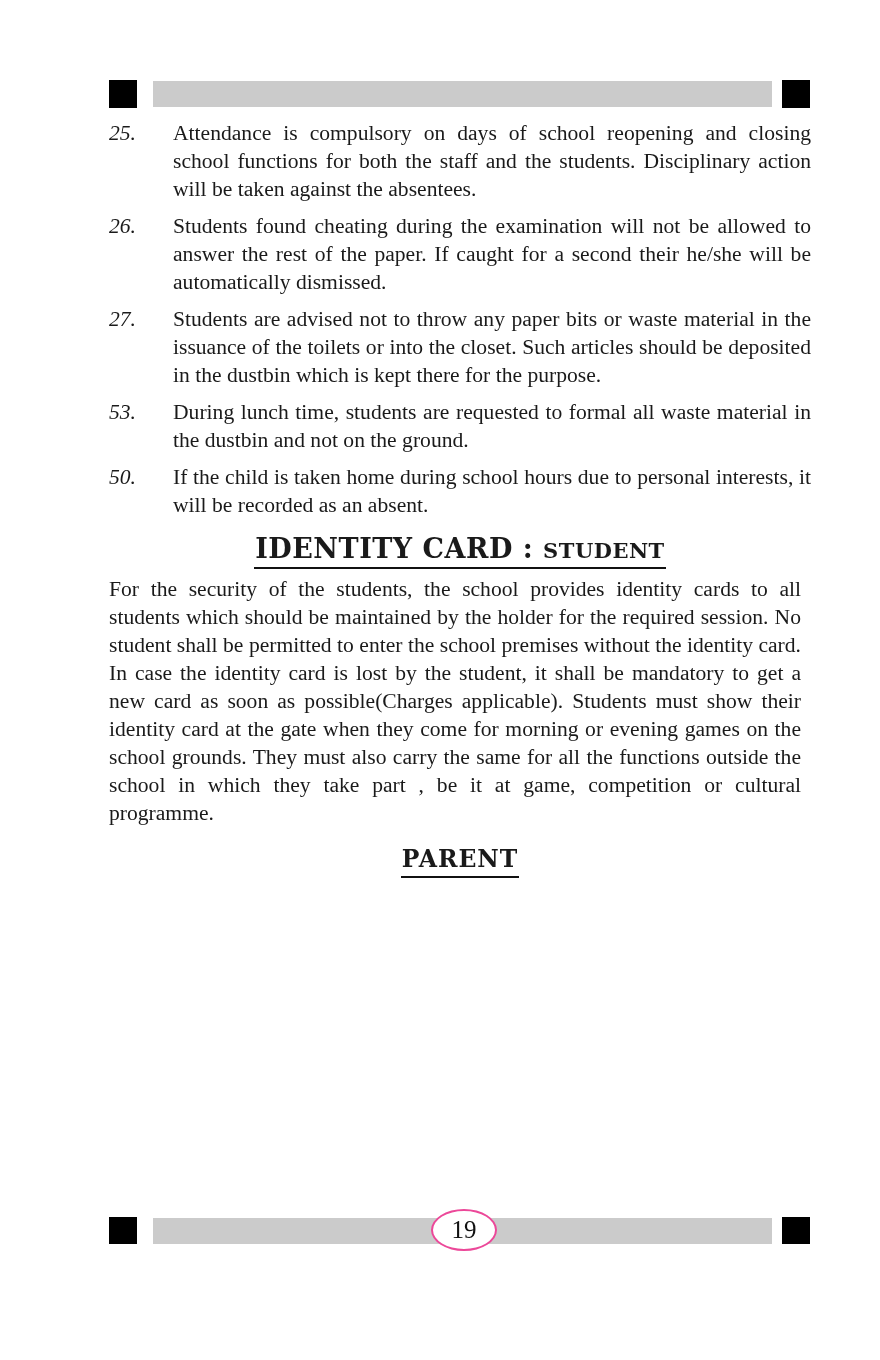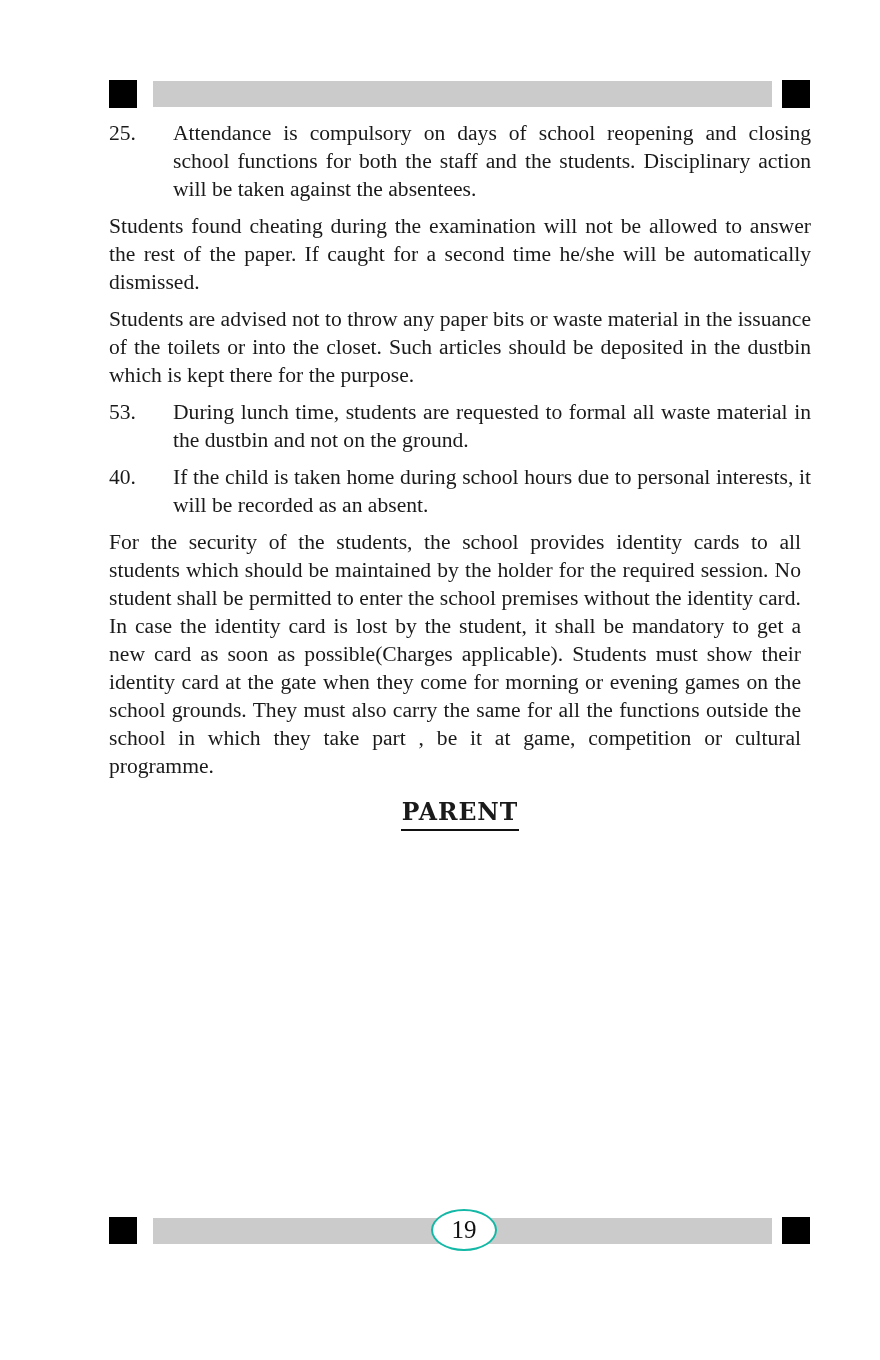--- a/index.html
+++ b/index.html
@@ -7,26 +7,26 @@
          font-family: "Liberation Serif", "DejaVu Serif", serif; color: #1a1a1a; }
   .band { position: absolute; left: 0; width: 880px; height: 30px; }
   .band .sq { position: absolute; top: 0; width: 28px; height: 28px; background: #000; }
   .band .sq.left { left: 109px; }
   .band .sq.right { left: 782px; }
   .band .bar { position: absolute; left: 153px; width: 619px; top: 1px; height: 26px; background: #cbcbcb; }
   #top-band { top: 80px; }
   #bottom-band { top: 1217px; }
   #bottom-band .sq { height: 27px; }
   .page-num { position: absolute; left: 431px; top: -8px; width: 62px; height: 38px;
-              border: 2px solid #14b8a6; border-radius: 50%; background: #fff;
+              border: 2px solid #ec4899; border-radius: 50%; background: #fff;
               font-size: 25px; line-height: 38px; text-align: center; color: #111; }
 
   .content { position: absolute; left: 109px; top: 119px; width: 702px; }
   .rule { display: flex; font-size: 21.6px; line-height: 28px; margin-bottom: 9px; }
-  .rule .num { width: 64px; flex: none; }
+  .rule .num { width: 64px; flex: none; font-style: italic; }
   .rule .txt { flex: 1; text-align: justify; }
 
   .heading { text-align: center; font-weight: bold; font-family: "DejaVu Serif", serif; }
   .heading span.ul { display: inline-block; border-bottom: 2.5px solid #111; padding: 0 1px 3px; }
   .h1 { font-size: 27px; margin-top: 14px; margin-bottom: 6px; letter-spacing: 0.5px; }
   .h1 .small { font-size: 21px; }
   .h2 { font-size: 23.5px; margin-top: 18px; margin-bottom: 23px; letter-spacing: 1px; }
 
   .para { font-size: 21.6px; line-height: 28px; text-align: justify; margin: 0 10px 9px 0; }
 </style>
@@ -39,35 +39,40 @@
   <div class="sq right"></div>
 </div>
 
 <div class="content">
   <div class="rules">
     <div class="rule">
       <span class="num">25.</span>
       <span class="txt">Attendance is compulsory on days of school reopening and closing school functions for both the staff and the students. Disciplinary action will be taken against the absentees.</span>
     </div>
     <div class="rule">
-      <span class="txt">Students found cheating during the examination will not be allowed to answer the rest of the paper. If caught for a second time he/she will be automatically dismissed.</span>
+      <span class="num">26.</span>
+      <span class="txt">Students found cheating during the examination will not be allowed to answer the rest of the paper. If caught for a second their he/she will be automatically dismissed.</span>
     </div>
     <div class="rule">
+      <span class="num">27.</span>
       <span class="txt">Students are advised not to throw any paper bits or waste material in the issuance of the toilets or into the closet. Such articles should be deposited in the dustbin which is kept there for the purpose.</span>
     </div>
     <div class="rule">
       <span class="num">53.</span>
       <span class="txt">During lunch time, students are requested to formal all waste material in the dustbin and not on the ground.</span>
     </div>
     <div class="rule">
-      <span class="num">40.</span>
+      <span class="num">50.</span>
       <span class="txt">If the child is taken home during school hours due to personal interests, it will be recorded as an absent.</span>
     </div>
   </div>
 
+  <div class="heading h1">
+    <span class="ul"><span>IDENTITY CARD : </span><span class="small">STUDENT</span></span>
+  </div>
   <p class="para">For the security of the students, the school provides identity cards to all students which should be maintained by the holder for the required session. No student shall be permitted to enter the school premises without the identity card. In case the identity card is lost by the student, it shall be mandatory to get a new card as soon as possible(Charges applicable). Students must show their identity card at the gate when they come for morning or evening games on the school grounds. They must also carry the same for all the functions outside the school in which they take part , be it at game, competition or cultural programme.</p>
 
   <div class="heading h2">
     <span class="ul">PARENT</span>
   </div>
 </div>
 
 <div id="bottom-band" class="band">
   <div class="sq left"></div>
   <div class="bar"></div>

